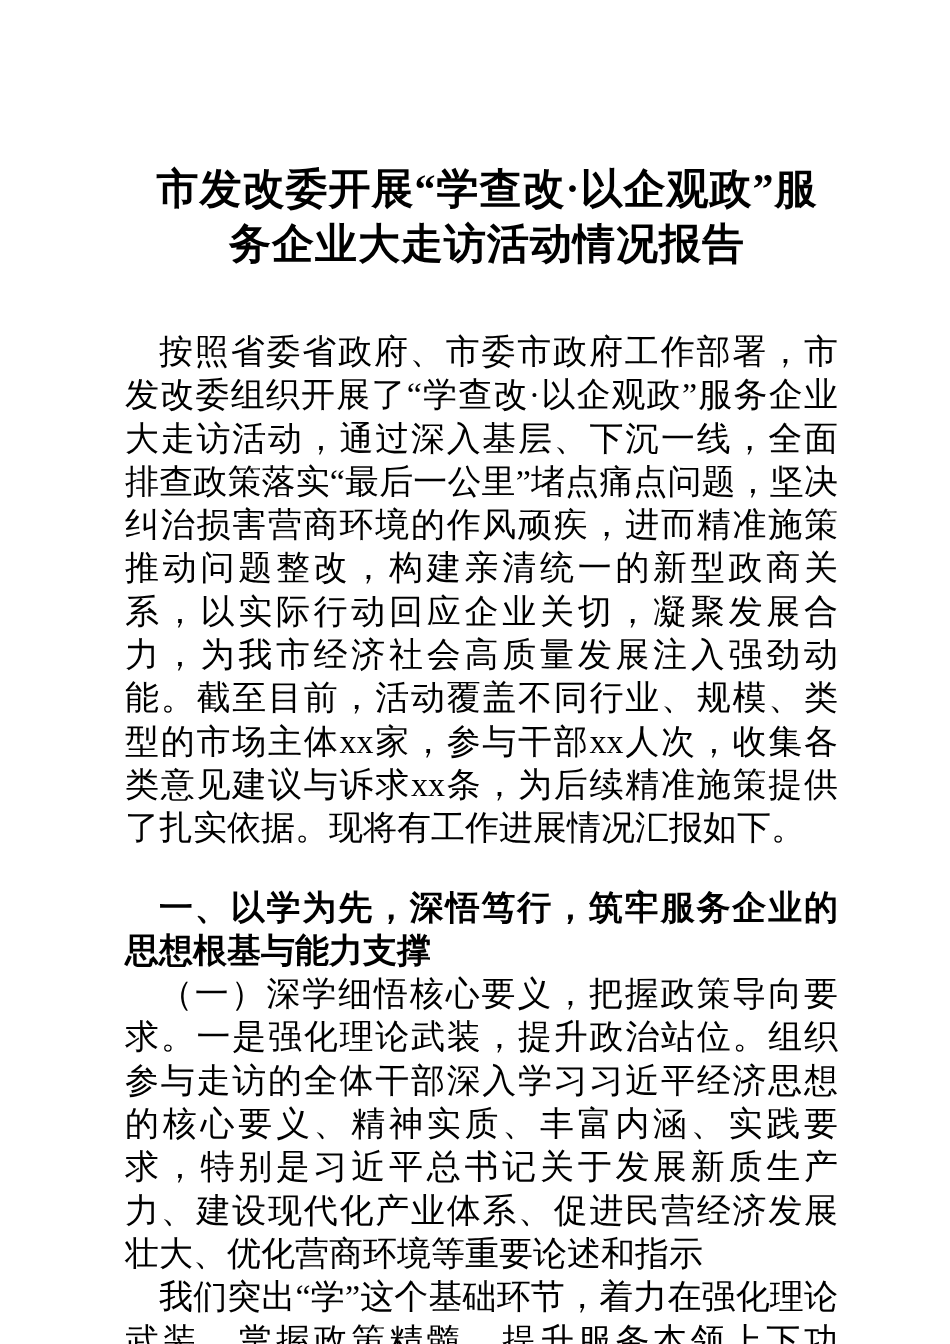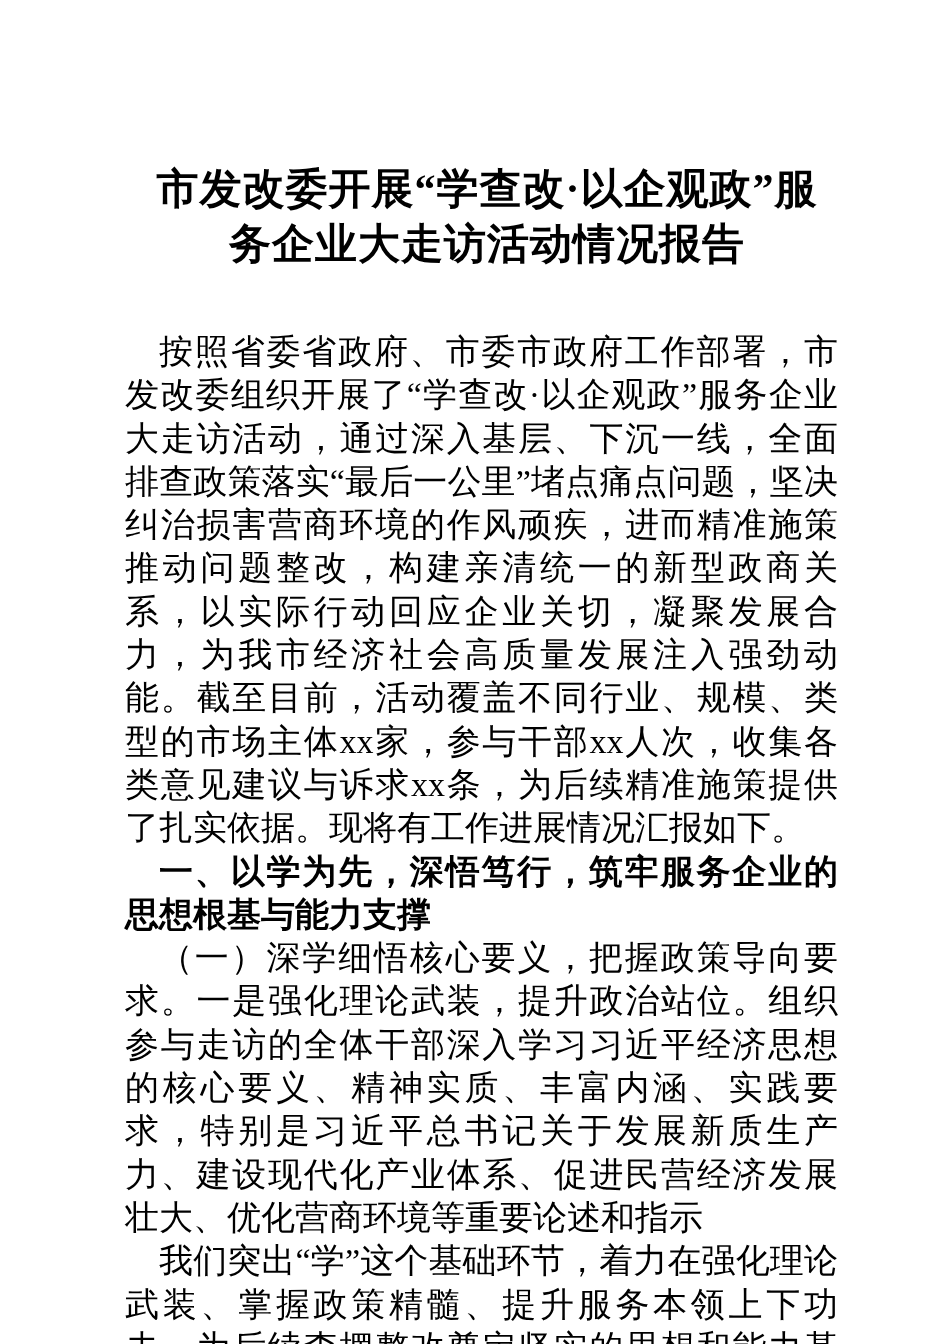--- a/index.html
+++ b/index.html
@@ -41,20 +41,21 @@
   }
   .para {
     margin: 0;
     padding: 0;
     text-indent: 34px;
     word-break: break-all;
   }
   .para.heading {
     font-family: "Liberation Sans", sans-serif;
     font-weight: 700;
+    margin-top: 36px;
   }
 </style>
 </head>
 <body>
 
 <div class="page">
   <h1 class="doc-title">
       <div class="title-line">市发改委开展“学查改·以企观政”服</div>
       <div class="title-line">务企业大走访活动情况报告</div>
     </h1>

